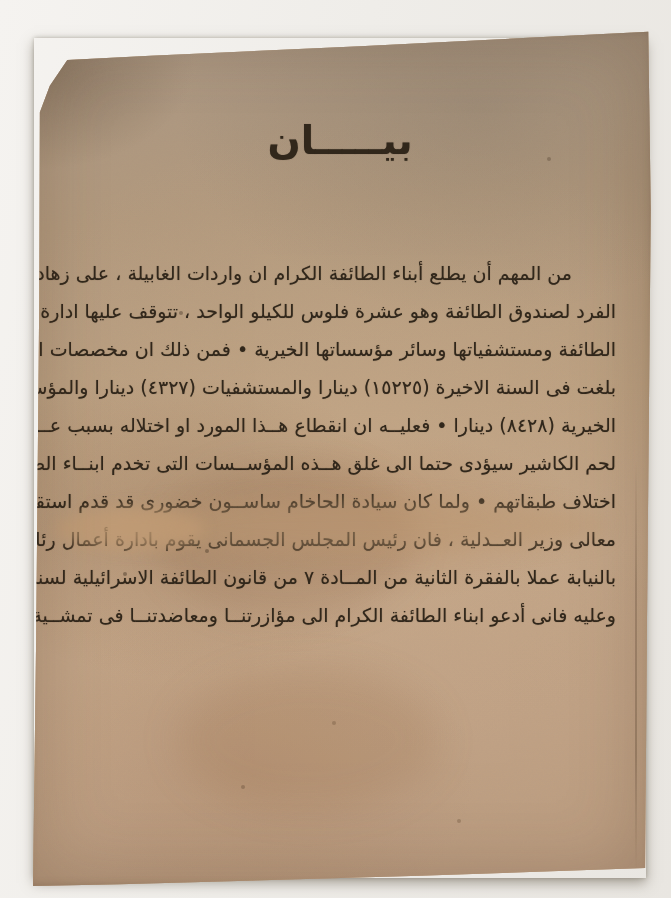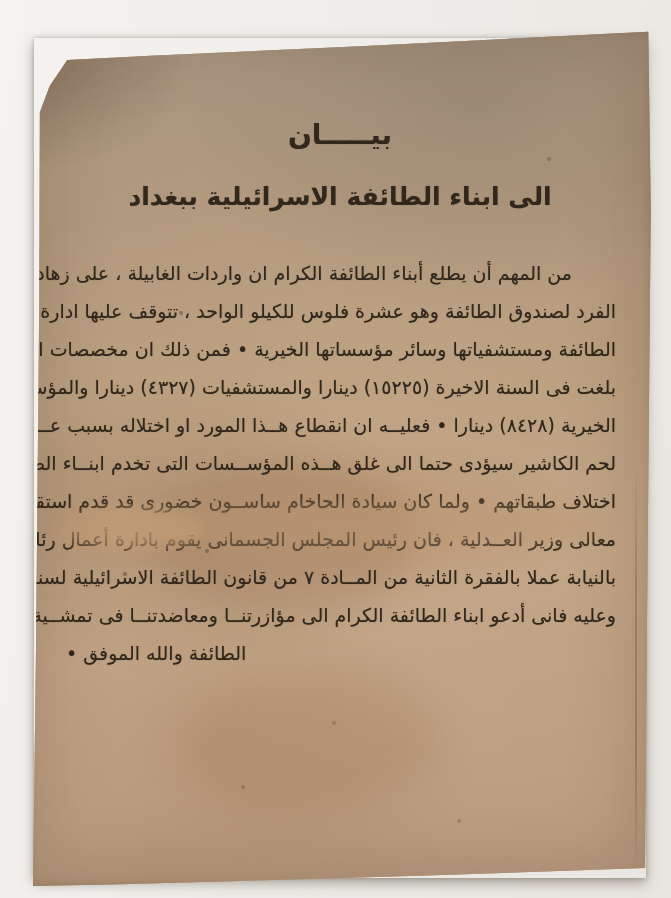--- a/index.html
+++ b/index.html
@@ -65,21 +65,21 @@
                96px 543px 0 1px rgba(66,50,36,.45),
                520px 128px 0 1px rgba(80,62,46,.35),
                214px 756px 0 1px rgba(92,68,48,.35),
                430px 790px 0 1px rgba(92,68,48,.3),
                305px 692px 0 1px rgba(92,68,48,.3),
                152px 282px 0 1px rgba(66,50,36,.4);
   }
   .ink{color:#31271b;text-shadow:0 0 1px rgba(49,39,27,.45);}
   .doc-title{
     position:absolute;top:88px;left:0;right:0;text-align:center;
-    font-size:28px;font-weight:bold;letter-spacing:1px;direction:rtl;
+    font-size:39px;font-weight:bold;letter-spacing:1px;direction:rtl;
   }
   .doc-subtitle{
     position:absolute;top:152px;left:0;right:0;text-align:center;
     font-size:25px;font-weight:bold;direction:rtl;
   }
   .doc-body{
     position:absolute;top:224px;right:36px;left:30px;direction:rtl;
   }
   .line{
     font-size:19px;line-height:38px;height:38px;direction:rtl;
@@ -107,34 +107,32 @@
       <feColorMatrix type="matrix" values="0 0 0 0 0.42  0 0 0 0 0.33  0 0 0 0 0.24  0 0 0 0.55 0"></feColorMatrix>
     </filter>
     <rect width="100%" height="100%" filter="url(#paperGrain)" opacity="0.22"></rect>
   </svg>
 
   <div class="stain stain-blotch-mid"></div>
   <div class="stain stain-bottom"></div>
   <div class="specks"></div>
 
   <div class="doc-title ink">بيـــــان</div>
-  <div class="doc-subtitle ink">الى ابناء الطائفة الاسرائيلية ببغداد</div>
 
   <div class="doc-body">
     <div class="line line-first ink">من المهم أن يطلع أبناء الطائفة الكرام ان واردات الغابيلة ، على زهادة ما يدفعه</div>
     <div class="line ink">الفرد لصندوق الطائفة وهو عشرة فلوس للكيلو الواحد ، تتوقف عليها ادارة مدارس</div>
     <div class="line ink">الطائفة ومستشفياتها وسائر مؤسساتها الخيرية • فمن ذلك ان مخصصات المدارس</div>
     <div class="line ink">بلغت فى السنة الاخيرة (١٥٢٢٥) دينارا والمستشفيات (٤٣٢٧) دينارا والمؤســسات</div>
     <div class="line ink">الخيرية (٨٤٢٨) دينارا • فعليــه ان انقطاع هــذا المورد او اختلاله بسبب عــدم شراء</div>
     <div class="line ink">لحم الكاشير سيؤدى حتما الى غلق هــذه المؤســسات التى تخدم ابنــاء الطائفة على</div>
     <div class="line ink">اختلاف طبقاتهم • ولما كان سيادة الحاخام ساســون خضورى قد قدم استقالته الى</div>
     <div class="line ink">معالى وزير العــدلية ، فان رئيس المجلس الجسمانى يقوم بادارة أعمال رئاسة الطائفة</div>
     <div class="line ink">بالنيابة عملا بالفقرة الثانية من المــادة ٧ من قانون الطائفة الاسرائيلية لسنة ١٩٣١</div>
     <div class="line ink">وعليه فانى أدعو ابناء الطائفة الكرام الى مؤازرتنــا ومعاضدتنــا فى تمشــية أمور</div>
-    <div class="line line-last ink">الطائفة والله الموفق •</div>
   </div>
 
 
   <div class="stain stain-fade-wide"></div>
   <div class="stain stain-fade-right"></div>
   <div class="fold-line"></div>
   <div class="edge-shading"></div>
 </div>
 
 </body></html>

